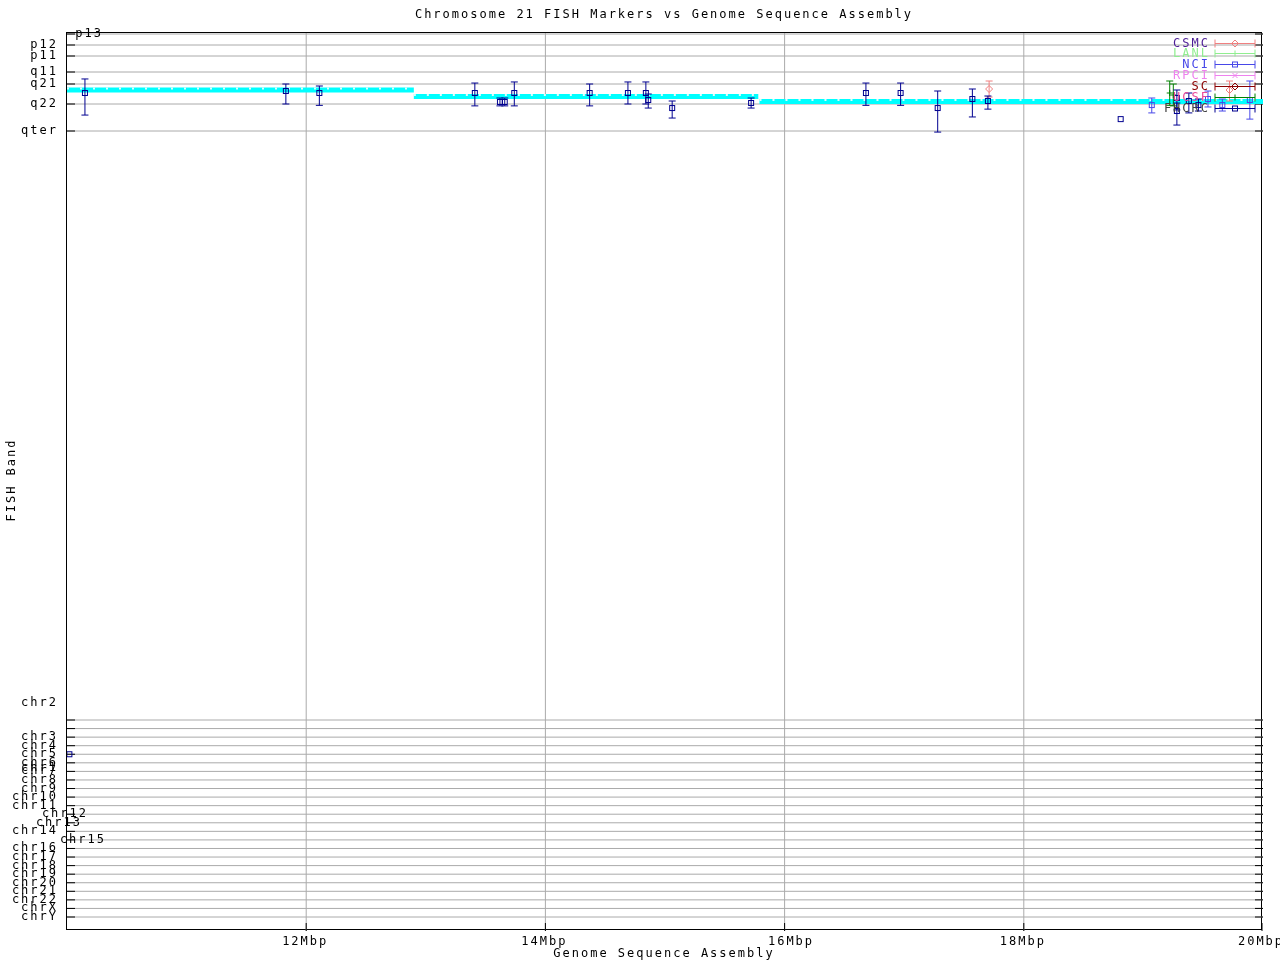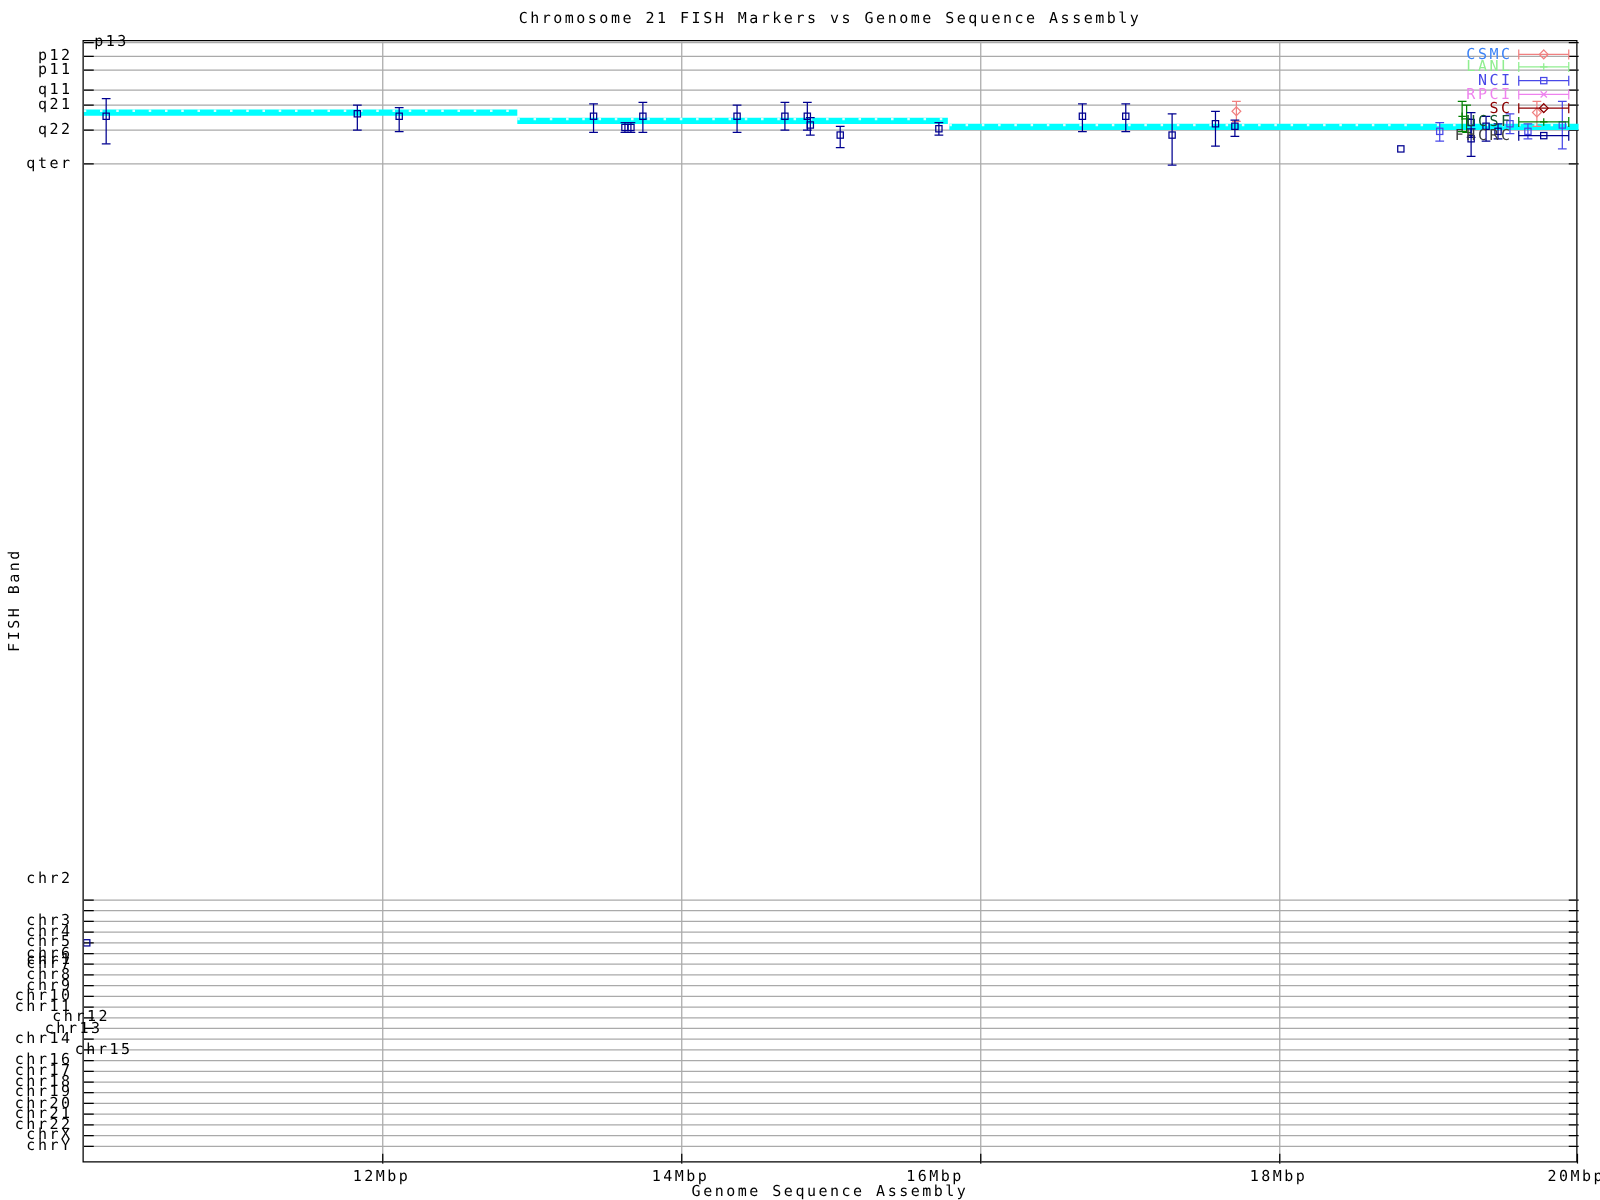--- a/index.html
+++ b/index.html
@@ -256,21 +256,21 @@
       <line x1="1151.836" y1="78.02" x2="1158.836" y2="78.02" stroke="#4848e8" stroke-width="1"></line>
       <rect x="1152.836" y="69.58" width="5" height="5" stroke="#4848e8" fill="none" stroke-width="1"></rect>
       <line x1="1182.844" y1="48" x2="1182.844" y2="86.11999999999999" stroke="#4848e8" stroke-width="1"></line>
       <line x1="1179.344" y1="48" x2="1186.344" y2="48" stroke="#4848e8" stroke-width="1"></line>
       <line x1="1179.344" y1="86.11999999999999" x2="1186.344" y2="86.11999999999999" stroke="#4848e8" stroke-width="1"></line>
       <rect x="1180.344" y="64.5" width="5" height="5" stroke="#4848e8" fill="none" stroke-width="1"></rect>
       <rect x="-0.10800000000005072" y="718.7608695652174" width="5" height="5" stroke="#000090" fill="none" stroke-width="1"></rect>
     </svg>
   <div id="legend">
       <div class="legend-row" style="top: 4.5px; right: 4px;">
-        <span style="color: #3b82f6;">CSMC</span>
+        <span style="color: #4c1d95;">CSMC</span>
         <svg width="44" height="11">
           <line x1="2" y1="5.5" x2="42" y2="5.5" stroke="#f08080" stroke-width="1"></line>
           <line x1="2" y1="1.5" x2="2" y2="9.5" stroke="#f08080" stroke-width="1"></line>
           <line x1="42" y1="1.5" x2="42" y2="9.5" stroke="#f08080" stroke-width="1"></line>
           <path d="M 22 2 L 25.5 5.5 L 22 9 L 18.5 5.5 Z" stroke="#f08080" fill="none" stroke-width="1"></path>
         </svg>
       </div>
       <div class="legend-row" style="top: 15.35px; right: 4px;">
         <span style="color: rgb(144, 238, 144);">LANL</span>
         <svg width="44" height="11">
@@ -303,21 +303,21 @@
       <div class="legend-row" style="top: 47.9px; right: 4px;">
         <span style="color: rgb(139, 0, 0);">SC</span>
         <svg width="44" height="11">
           <line x1="2" y1="5.5" x2="42" y2="5.5" stroke="#8b0000" stroke-width="1"></line>
           <line x1="2" y1="1.5" x2="2" y2="9.5" stroke="#8b0000" stroke-width="1"></line>
           <line x1="42" y1="1.5" x2="42" y2="9.5" stroke="#8b0000" stroke-width="1"></line>
           <path d="M 22 2 L 25.5 5.5 L 22 9 L 18.5 5.5 Z" stroke="#8b0000" fill="none" stroke-width="1"></path>
         </svg>
       </div>
       <div class="legend-row" style="top: 58.75px; right: 4px;">
-        <span style="color: #14532d;">UCSF</span>
+        <span style="color: #ec4899;">UCSF</span>
         <svg width="44" height="11">
           <line x1="2" y1="5.5" x2="42" y2="5.5" stroke="#008000" stroke-width="1"></line>
           <line x1="2" y1="1.5" x2="2" y2="9.5" stroke="#008000" stroke-width="1"></line>
           <line x1="42" y1="1.5" x2="42" y2="9.5" stroke="#008000" stroke-width="1"></line>
           <line x1="19" y1="5.5" x2="25" y2="5.5" stroke="#008000" fill="none" stroke-width="1"></line>
           <line x1="22" y1="2.5" x2="22" y2="8.5" stroke="#008000" fill="none" stroke-width="1"></line>
         </svg>
       </div>
       <div class="legend-row" style="top: 69.6px; right: 4px;">
         <span style="color: #404040;">FHCRC</span>
@@ -358,16 +358,16 @@
     <div class="abs ytick" style="top: 851.043px;">chr17</div>
     <div class="abs ytick" style="top: 859.609px;">chr18</div>
     <div class="abs ytick" style="top: 868.174px;">chr19</div>
     <div class="abs ytick" style="top: 876.739px;">chr20</div>
     <div class="abs ytick" style="top: 885.304px;">chr21</div>
     <div class="abs ytick" style="top: 893.87px;">chr22</div>
     <div class="abs ytick" style="top: 902.435px;">chrX</div>
     <div class="abs ytick" style="top: 911px;">chrY</div>
     <div class="abs xtick" style="left: 265.2px;">12Mbp</div>
     <div class="abs xtick" style="left: 504.4px;">14Mbp</div>
-    <div class="abs xtick" style="left: 708px;">16Mbp</div>
+    <div class="abs xtick" style="left: 751px;">16Mbp</div>
     <div class="abs xtick" style="left: 982.8px;">18Mbp</div>
     <div class="abs xtick" style="left: 1221px;">20Mbp</div>
   </div>
 
 </body></html>

